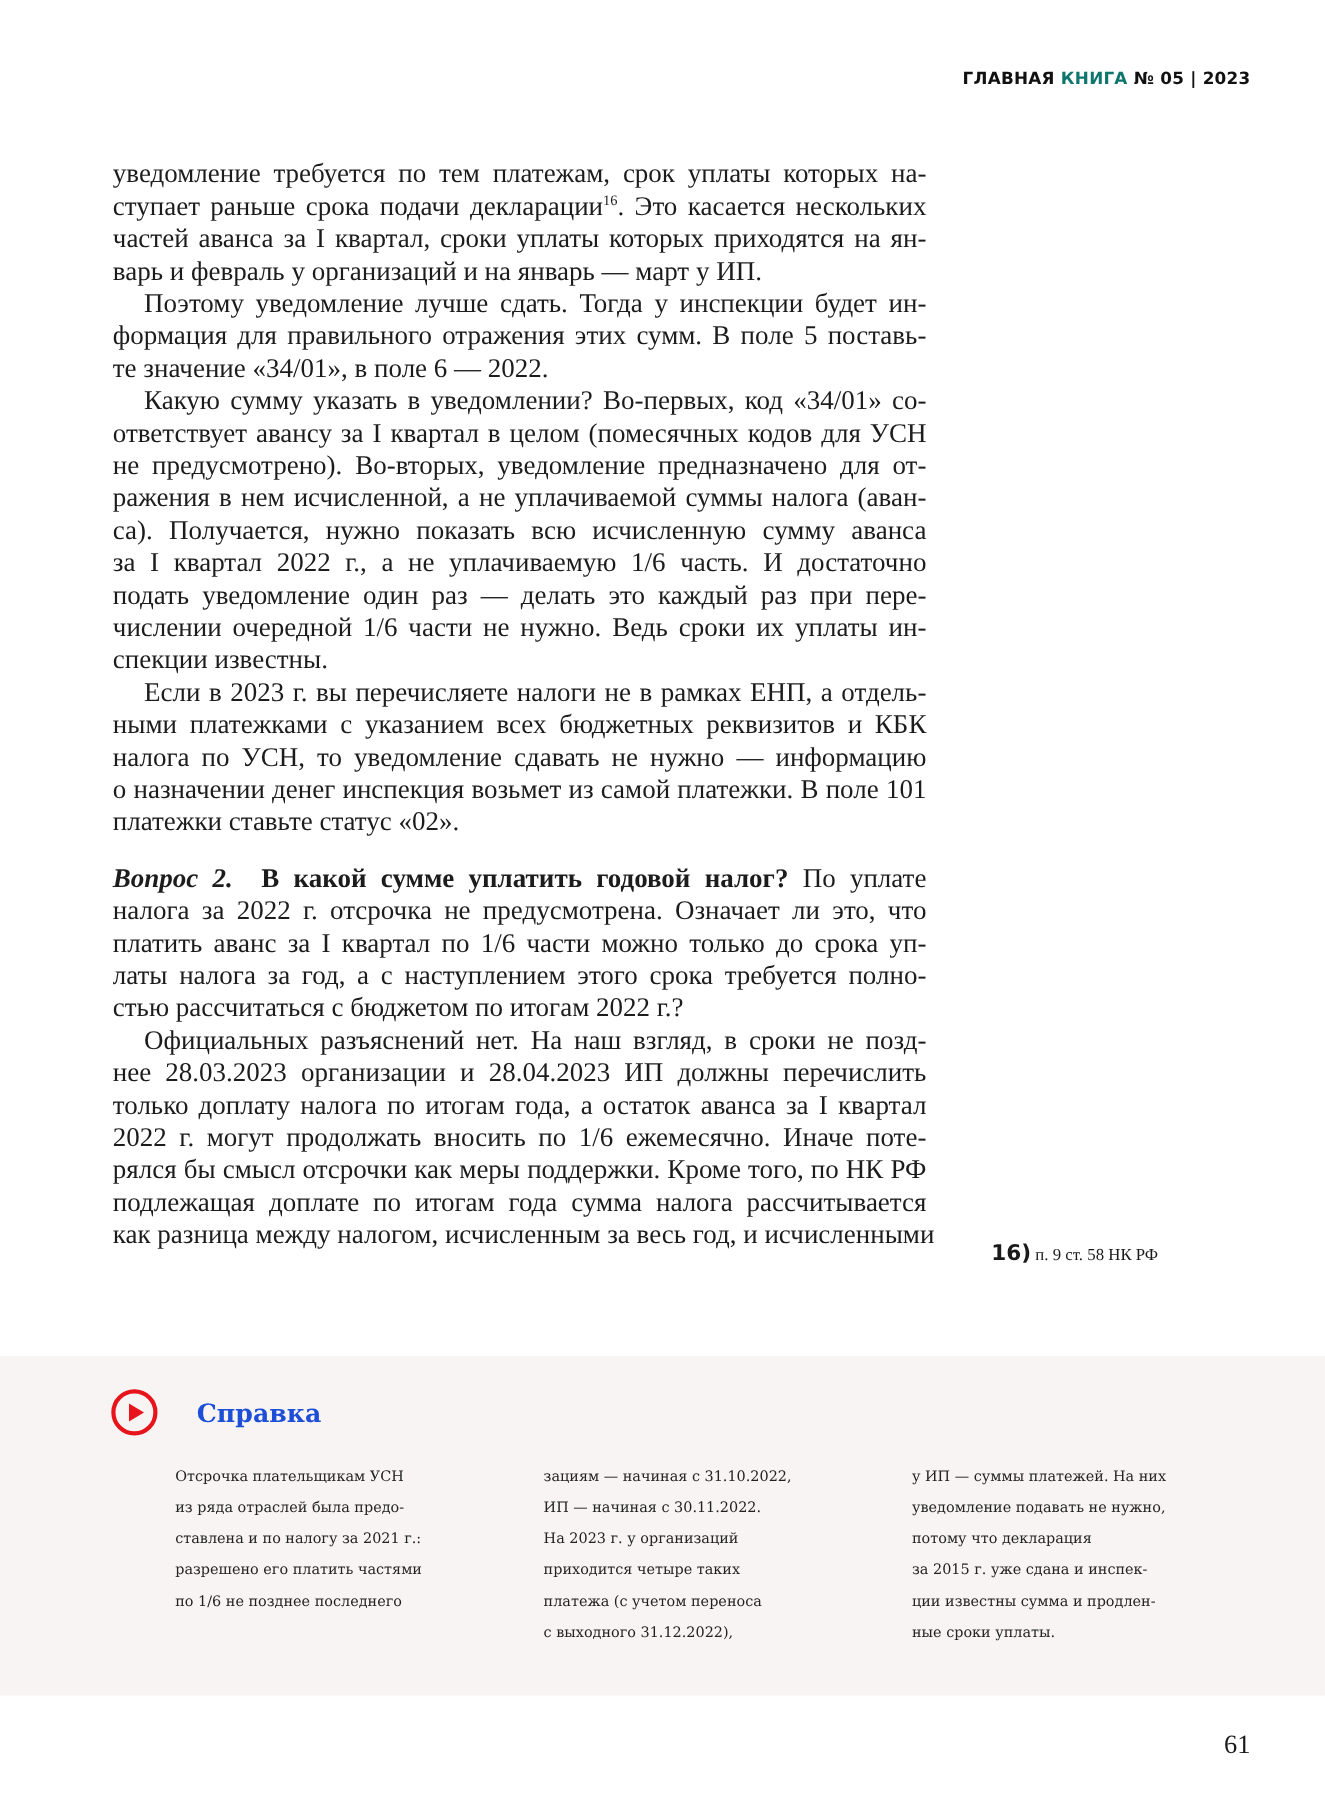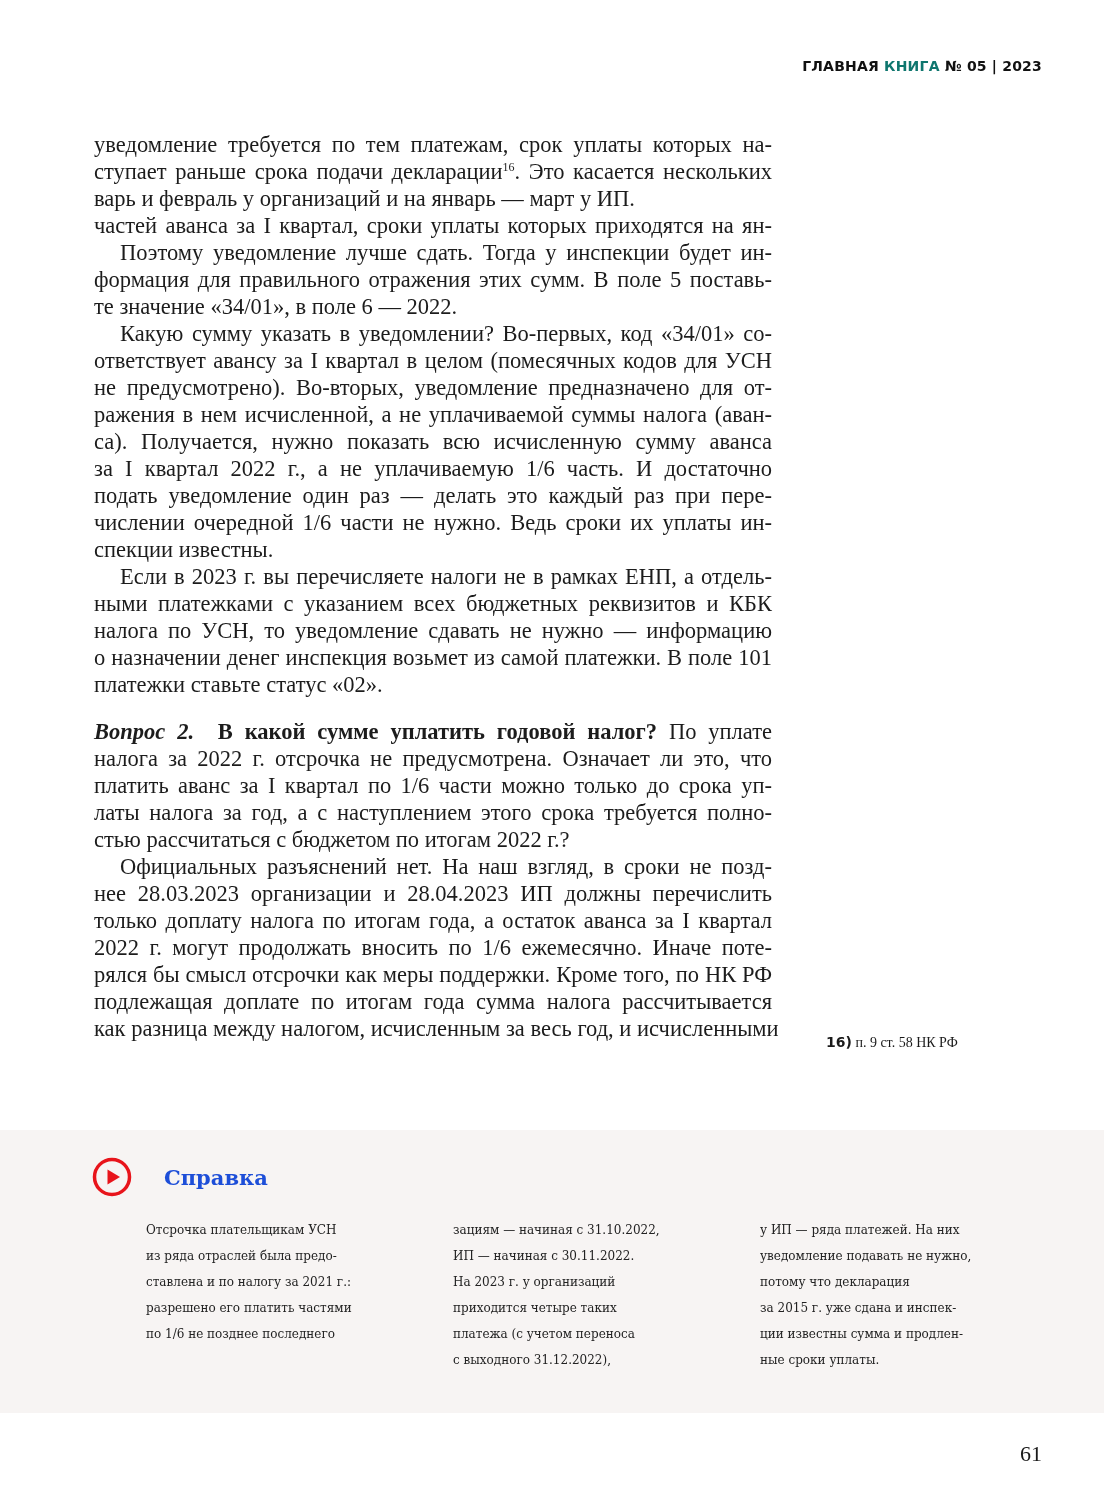--- a/index.html
+++ b/index.html
@@ -50,21 +50,21 @@
     .q-title { font-weight: bold; }
     .footnote {
       position: absolute;
       left: 826px;
       top: 1034px;
       font-family: "Liberation Serif", "DejaVu Serif", serif;
       font-size: 14px;
       color: #1a1a1a;
       white-space: nowrap;
     }
-    .footnote .fn-num { font-weight: bold; font-family: "DejaVu Sans", "Liberation Sans", sans-serif; font-size: 14px; }
+    .footnote .fn-num { font-weight: bold; font-family: "DejaVu Sans", "Liberation Sans", sans-serif; font-size: 18px; }
     .sidebar {
       position: absolute;
       left: 0;
       top: 1130px;
       width: 1104px;
       height: 283px;
       background: #f7f4f3;
     }
     .scallop {
       position: absolute;
@@ -123,22 +123,22 @@
 <div class="header">
   <span>ГЛАВНАЯ</span>
   <span class="brand-accent">КНИГА</span>
   <span>№ 05 | 2023</span>
 </div>
 
 <div class="main">
   <div>
     <span class="line">уведомление требуется по тем платежам, срок уплаты которых на-</span>
     <span class="line"><span>ступает раньше срока подачи декларации</span><sup>16</sup><span>. Это касается нескольких</span></span>
+    <span class="line">частей аванса за I квартал, сроки уплаты которых приходятся на ян-</span>
     <span class="line last">варь и февраль у организаций и на январь — март у ИП.</span>
-    <span class="line">частей аванса за I квартал, сроки уплаты которых приходятся на ян-</span>
   </div>
 
   <div>
     <span class="line indent">Поэтому уведомление лучше сдать. Тогда у инспекции будет ин-</span>
     <span class="line">формация для правильного отражения этих сумм. В поле 5 поставь-</span>
     <span class="line last">те значение «34/01», в поле 6 — 2022.</span>
   </div>
 
   <div>
     <span class="line indent">Какую сумму указать в уведомлении? Во-первых, код «34/01» со-</span>
@@ -206,21 +206,21 @@
   </div>
   <div class="col col-2">
     <span class="cline">зациям — начиная с 31.10.2022,</span>
     <span class="cline">ИП — начиная с 30.11.2022.</span>
     <span class="cline">На 2023 г. у организаций</span>
     <span class="cline">приходится четыре таких</span>
     <span class="cline">платежа (с учетом переноса</span>
     <span class="cline">с выходного 31.12.2022),</span>
   </div>
   <div class="col col-3">
-    <span class="cline">у ИП — ряда платежей. На них</span>
+    <span class="cline">у ИП — суммы платежей. На них</span>
     <span class="cline">уведомление подавать не нужно,</span>
     <span class="cline">потому что декларация</span>
     <span class="cline">за 2015 г. уже сдана и инспек-</span>
     <span class="cline">ции известны сумма и продлен-</span>
     <span class="cline">ные сроки уплаты.</span>
   </div>
 </div>
 
 <div class="page-number">61</div>
 

